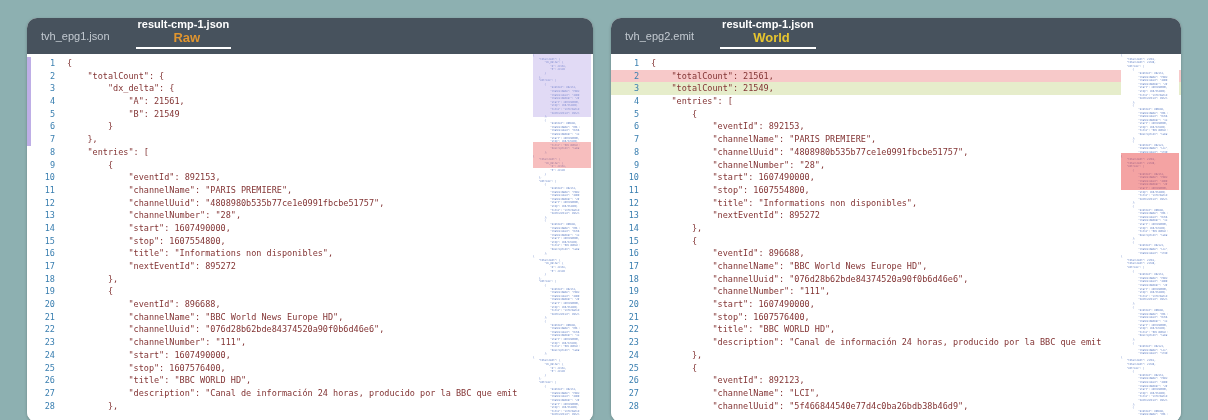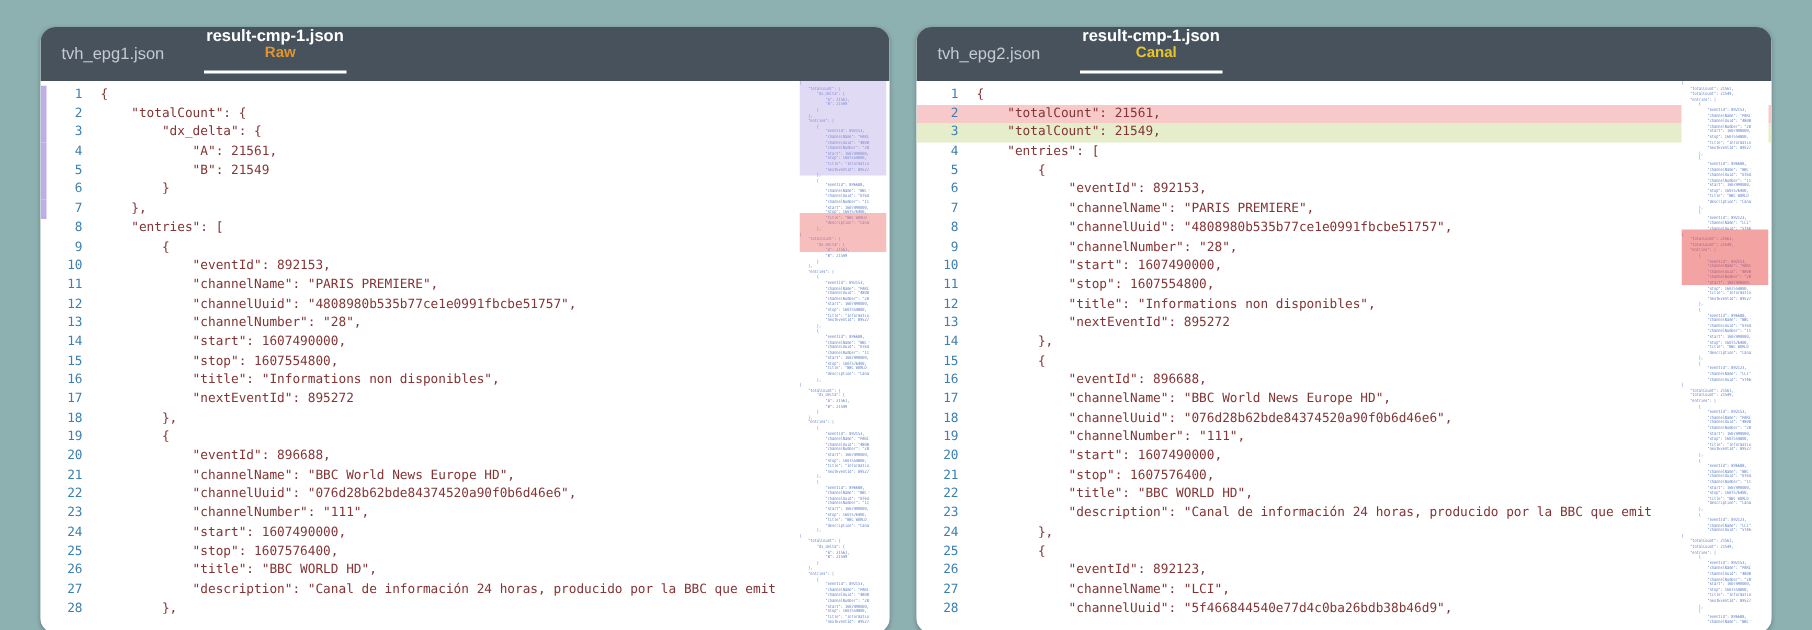--- a/index.html
+++ b/index.html
@@ -27,21 +27,21 @@
   .tab {
     position:relative; display:flex; align-items:center;
     padding:0 14px; cursor:pointer;
     color:var(--tab-text,#c3cad1); font-size:11px;
   }
   .tab.active { color:var(--tab-active-text,#ffffff); font-weight:bold;flex-direction:column; }
   .tab.active::after {
     content:""; position:absolute; left:12px; right:12px; bottom:5px;
     height:2px; background:var(--tab-active-text,#ffffff);
   }
-  .badge { margin-left:7px; font-size:10px; font-weight:bold; }
+  .badge { margin-left:7px; font-size:13px; font-weight:bold; }
   .badge-raw  { color:var(--raw-badge,#e0952f); }
   .badge-diff { color:var(--diff-badge,#e7c52e); }
 
   .editor { position:relative; flex:1; overflow:hidden; background:#fff; }
 
   .code-lines { position:absolute; top:3px; left:0; right:0; bottom:0; overflow:hidden; }
   .code-row {
     display:flex; align-items:center; height:12.7px; line-height:12.7px;
     font-family:"DejaVu Sans Mono", monospace; font-size:8.5px; white-space:pre;
   }
@@ -257,25 +257,25 @@
         <div class="mm-content"><div>{</div><div>    "totalCount": {</div><div>        "dx_delta": {</div><div>            "A": 21561,</div><div>            "B": 21549</div><div>        }</div><div>    },</div><div>    "entries": [</div><div>        {</div><div>            "eventId": 892153,</div><div>            "channelName": "PARIS PREMIERE",</div><div>            "channelUuid": "4808980b535b77ce1e0991fbcbe51757",</div><div>            "channelNumber": "28",</div><div>            "start": 1607490000,</div><div>            "stop": 1607554800,</div><div>            "title": "Informations non disponibles",</div><div>            "nextEventId": 895272</div><div>        },</div><div>        {</div><div>            "eventId": 896688,</div><div>            "channelName": "BBC World News Europe HD",</div><div>            "channelUuid": "076d28b62bde84374520a90f0b6d46e6",</div><div>            "channelNumber": "111",</div><div>            "start": 1607490000,</div><div>            "stop": 1607576400,</div><div>            "title": "BBC WORLD HD",</div><div>            "description": "Canal de información 24 horas, producido por la BBC que emit</div><div>        },</div><div>{</div><div>    "totalCount": {</div><div>        "dx_delta": {</div><div>            "A": 21561,</div><div>            "B": 21549</div><div>        }</div><div>    },</div><div>    "entries": [</div><div>        {</div><div>            "eventId": 892153,</div><div>            "channelName": "PARIS PREMIERE",</div><div>            "channelUuid": "4808980b535b77ce1e0991fbcbe51757",</div><div>            "channelNumber": "28",</div><div>            "start": 1607490000,</div><div>            "stop": 1607554800,</div><div>            "title": "Informations non disponibles",</div><div>            "nextEventId": 895272</div><div>        },</div><div>        {</div><div>            "eventId": 896688,</div><div>            "channelName": "BBC World News Europe HD",</div><div>            "channelUuid": "076d28b62bde84374520a90f0b6d46e6",</div><div>            "channelNumber": "111",</div><div>            "start": 1607490000,</div><div>            "stop": 1607576400,</div><div>            "title": "BBC WORLD HD",</div><div>            "description": "Canal de información 24 horas, producido por la BBC que emit</div><div>        },</div><div>{</div><div>    "totalCount": {</div><div>        "dx_delta": {</div><div>            "A": 21561,</div><div>            "B": 21549</div><div>        }</div><div>    },</div><div>    "entries": [</div><div>        {</div><div>            "eventId": 892153,</div><div>            "channelName": "PARIS PREMIERE",</div><div>            "channelUuid": "4808980b535b77ce1e0991fbcbe51757",</div><div>            "channelNumber": "28",</div><div>            "start": 1607490000,</div><div>            "stop": 1607554800,</div><div>            "title": "Informations non disponibles",</div><div>            "nextEventId": 895272</div><div>        },</div><div>        {</div><div>            "eventId": 896688,</div><div>            "channelName": "BBC World News Europe HD",</div><div>            "channelUuid": "076d28b62bde84374520a90f0b6d46e6",</div><div>            "channelNumber": "111",</div><div>            "start": 1607490000,</div><div>            "stop": 1607576400,</div><div>            "title": "BBC WORLD HD",</div><div>            "description": "Canal de información 24 horas, producido por la BBC que emit</div><div>        },</div><div>{</div><div>    "totalCount": {</div><div>        "dx_delta": {</div><div>            "A": 21561,</div><div>            "B": 21549</div><div>        }</div><div>    },</div><div>    "entries": [</div><div>        {</div><div>            "eventId": 892153,</div><div>            "channelName": "PARIS PREMIERE",</div><div>            "channelUuid": "4808980b535b77ce1e0991fbcbe51757",</div><div>            "channelNumber": "28",</div><div>            "start": 1607490000,</div><div>            "stop": 1607554800,</div><div>            "title": "Informations non disponibles",</div><div>            "nextEventId": 895272</div></div>
       <div class="mm-mark" style="top: 0%; height: 17%; background: rgba(177, 158, 228, 0.38);"></div>
           <div class="mm-mark" style="top: 24%; height: 7%; background: rgba(238, 110, 110, 0.45);"></div>
         </div>
     </div>
   </section>
 
   <section class="panel panel-right">
     <header class="tabs">
       <div class="tab">
-        <span class="tab-label">tvh_epg2.json</span>
+        <span class="tab-label">tvh_epg2.emit</span>
       </div>
       <div class="tab active">
         <span class="tab-label">result-cmp-1.json</span>
-        <span class="badge badge-diff">Canal</span>
+        <span class="badge badge-diff">World</span>
       </div>
     </header>
     <div class="editor">
       <div class="code-lines">
 
           <div class="code-row">
             <span class="gutter-mark"></span>
             <span class="line-no">1</span>
             <span class="line-text">{</span>
           </div>

